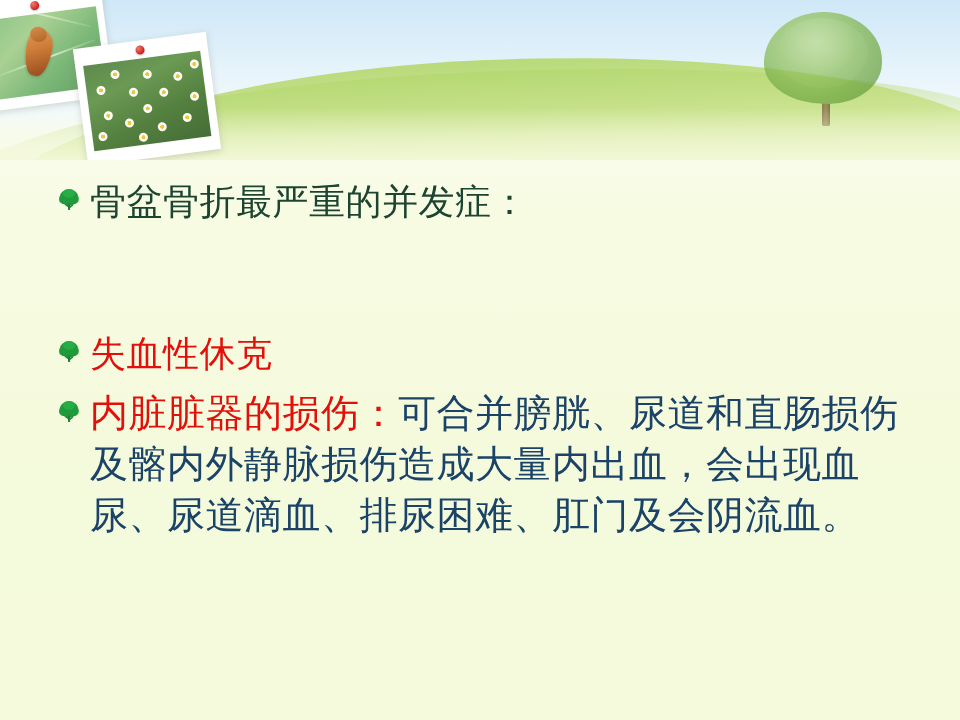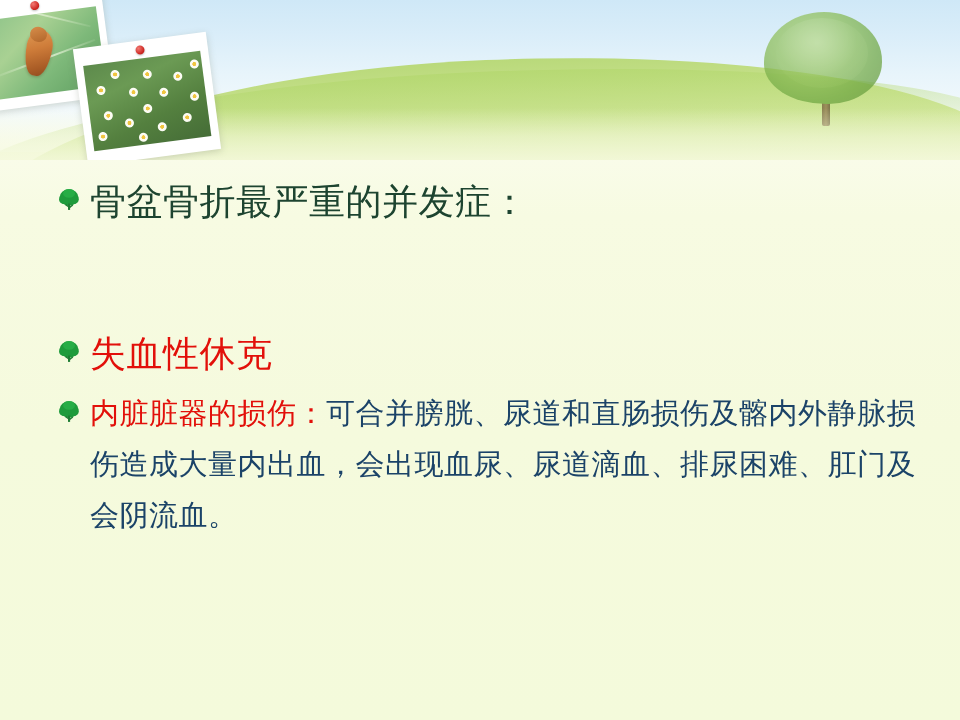--- a/index.html
+++ b/index.html
@@ -224,21 +224,21 @@
   .red   { color: #e2100a; }
   .navy  { color: #1b4368; }
 
   .row-title { margin: 16px 0 0 52px; }
   .row-shock { margin: 100px 0 0 52px; }
   .row-organ { margin: 8px 0 0 52px; }
   .row-organ .body-wrap {
     width: 845px;
   }
   .row-organ .line-text {
-    font-size: 29px;
+    font-size: 38px;
     line-height: 51px;
   }
   .hang {
     text-indent: 0;
   }
 </style>
 </head>
 <body>
 
 <div class="slide">

